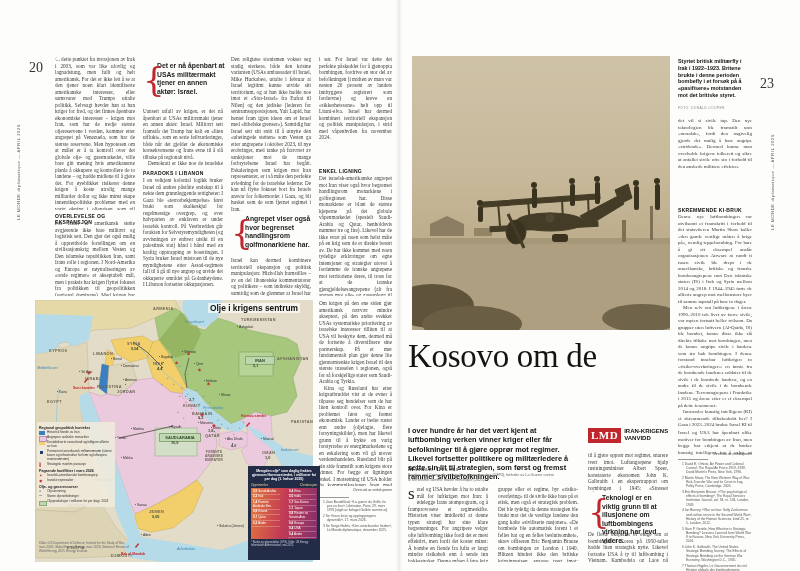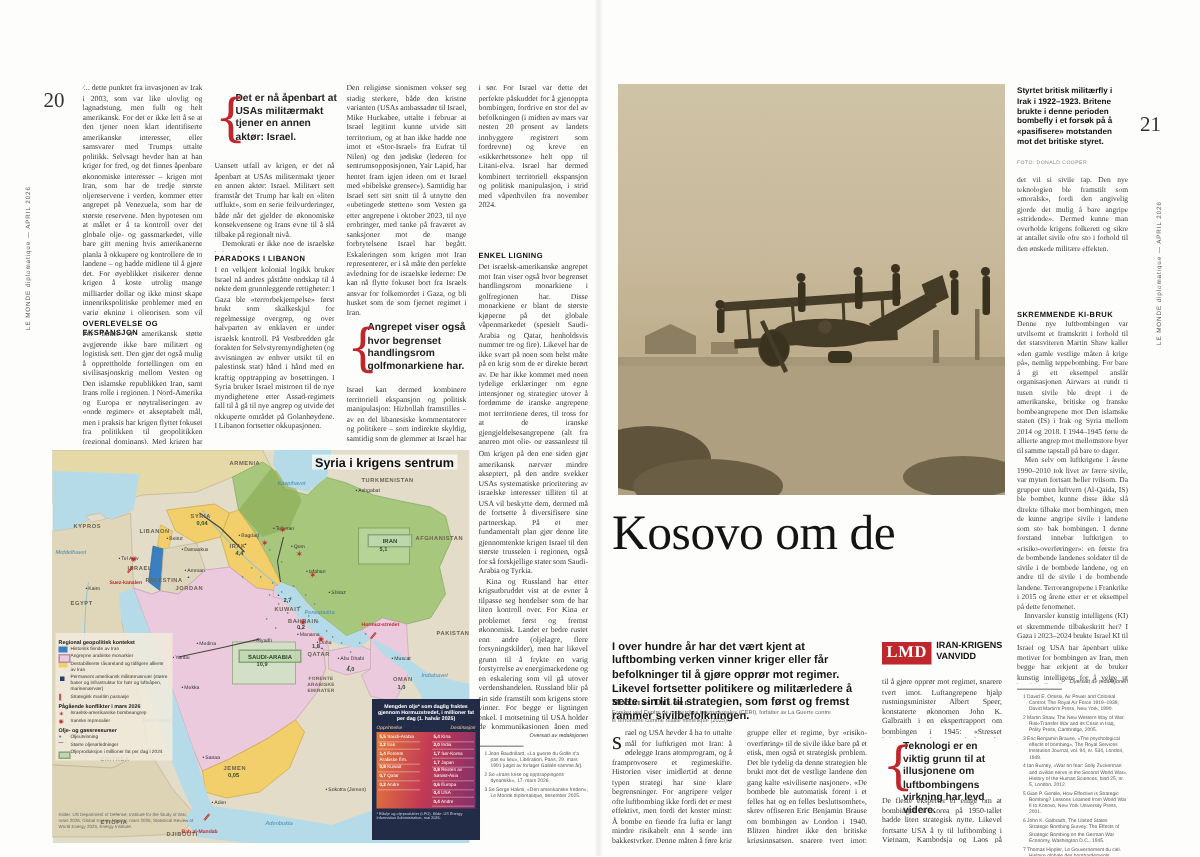--- a/index.html
+++ b/index.html
@@ -308,21 +308,21 @@
           <div class="mlabel dot" style="left: 142px; top: 112px; position: absolute;">●</div>
           <div class="mlabel dot" style="left: 148px; top: 118px; position: absolute;">●</div>
           <div class="mlabel dot" style="left: 136px; top: 58px; position: absolute;">●</div>
           <div class="mlabel dot" style="left: 144px; top: 66px; position: absolute;">●</div>
           <div class="mlabel dot" style="left: 152px; top: 74px; position: absolute;">●</div>
           <div class="mlabel scale" style="left: 232px; top: 250px; position: absolute;">500 km</div>
         </div>
     </div>
     <div class="abs mapcredit" style="left:4px;top:242px;">Kilder: US Department of Defense; Institute for the Study of War, mars 2026; Global Energy Monitor, mars 2026; Statistical Review of World Energy 2025, Energy Institute.</div>
   </div>
-  <div class="abs maptitle" style="left:208px;top:303px;">Syria i krigens sentrum</div>
+  <div class="abs maptitle" style="left:208px;top:303px;">Olje i krigens sentrum</div>
 
   <div id="legend" class="abs">
     <div class="legh">Regional geopolitisk kontekst</div>
     <div>
         <div class="legitem sw-blue">Historisk fiende av Iran</div>
         <div class="legitem sw-pink">Angrepne arabiske monarkier</div>
         <div class="legitem sw-yellow">Destabiliserte råvareland og tidligere allierte av Iran</div>
         <div class="legitem sw-base">Permanent amerikansk militærnærvær (større baser og infrastruktur for hær og luftvåpen, marinenærvær)</div>
         <div class="legitem sw-strait">Strategisk maritim passasje</div>
       </div>
@@ -361,21 +361,21 @@
           <div class="flow-row"><span class="val">1,7</span> Japan</div>
           <div class="flow-row"><span class="val">0,8</span> Resten av Sørøst-Asia</div>
           <div class="flow-row"><span class="val">0,6</span> Europa</div>
           <div class="flow-row"><span class="val">0,4</span> USA</div>
           <div class="flow-row"><span class="val">0,4</span> Andre</div>
         </div>
     </div>
     <div class="insetnote">* Råolje og oljeprodukter (LPG). Kilde: US Energy Information Administration, mai 2025.</div>
   </div>
 
-  <div class="abs pagenum" style="left:760px;top:76px;">21</div>
+  <div class="abs pagenum" style="left:760px;top:76px;">23</div>
   <div class="abs edition" style="left:770px;top:100px;height:130px;">LE MONDE diplomatique — APRIL 2026</div>
 
   <div class="abs photoframe" style="left:412px;top:56px;width:258px;height:274px;">
     <svg width="258" height="274" viewBox="0 0 258 274">
       <defs>
         <linearGradient id="sky" x1="0" y1="0" x2="0" y2="1">
           <stop offset="0" stop-color="#d9cdb2"></stop>
             <stop offset="0.65" stop-color="#cfc1a2"></stop>
             <stop offset="1" stop-color="#c3b493"></stop>
         </linearGradient>

